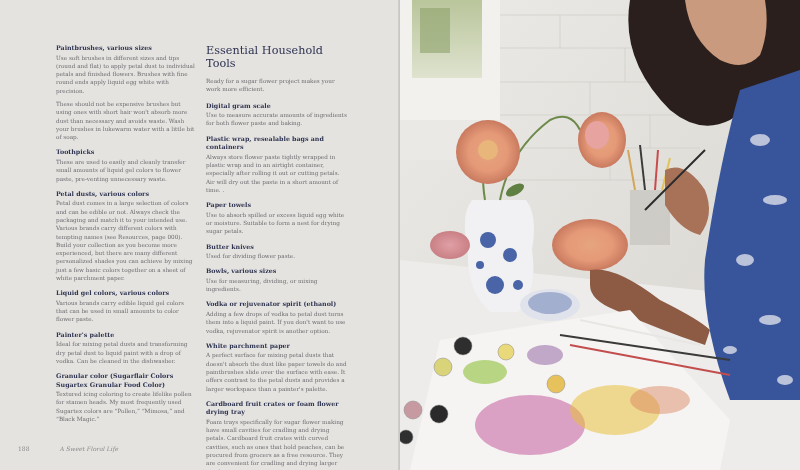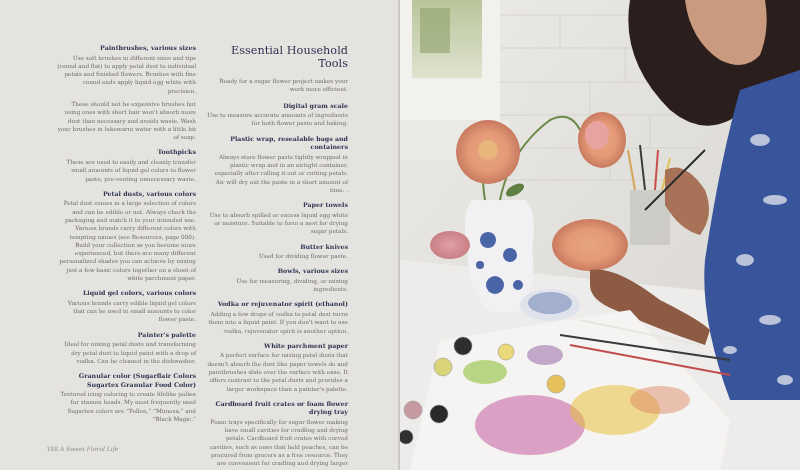--- a/index.html
+++ b/index.html
@@ -2,21 +2,20 @@
 <html><head>
 <meta charset="utf-8">
 <style>
   html, body { margin: 0; padding: 0; }
   body { width: 800px; height: 470px; overflow: hidden; background: #e6e4e1; position: relative; }
   .page-left {
     position: absolute; left: 0; top: 0; width: 400px; height: 470px;
     background: #e5e3e0;
     font-family: "DejaVu Serif", serif;
     color: #6e6c70;
-    text-align: right;
   }
   .col { position: absolute; top: 44px; width: 140px; }
   .col-left { left: 56px; }
   .col-right { left: 206px; top: 44px; width: 142px; }
   .section { margin-bottom: 7px; }
   .sec-title {
     font-family: "DejaVu Serif", serif;
     font-size: 6.3px; font-weight: bold; color: #2f3552;
     line-height: 8.5px; margin: 0 0 1px 0;
   }

